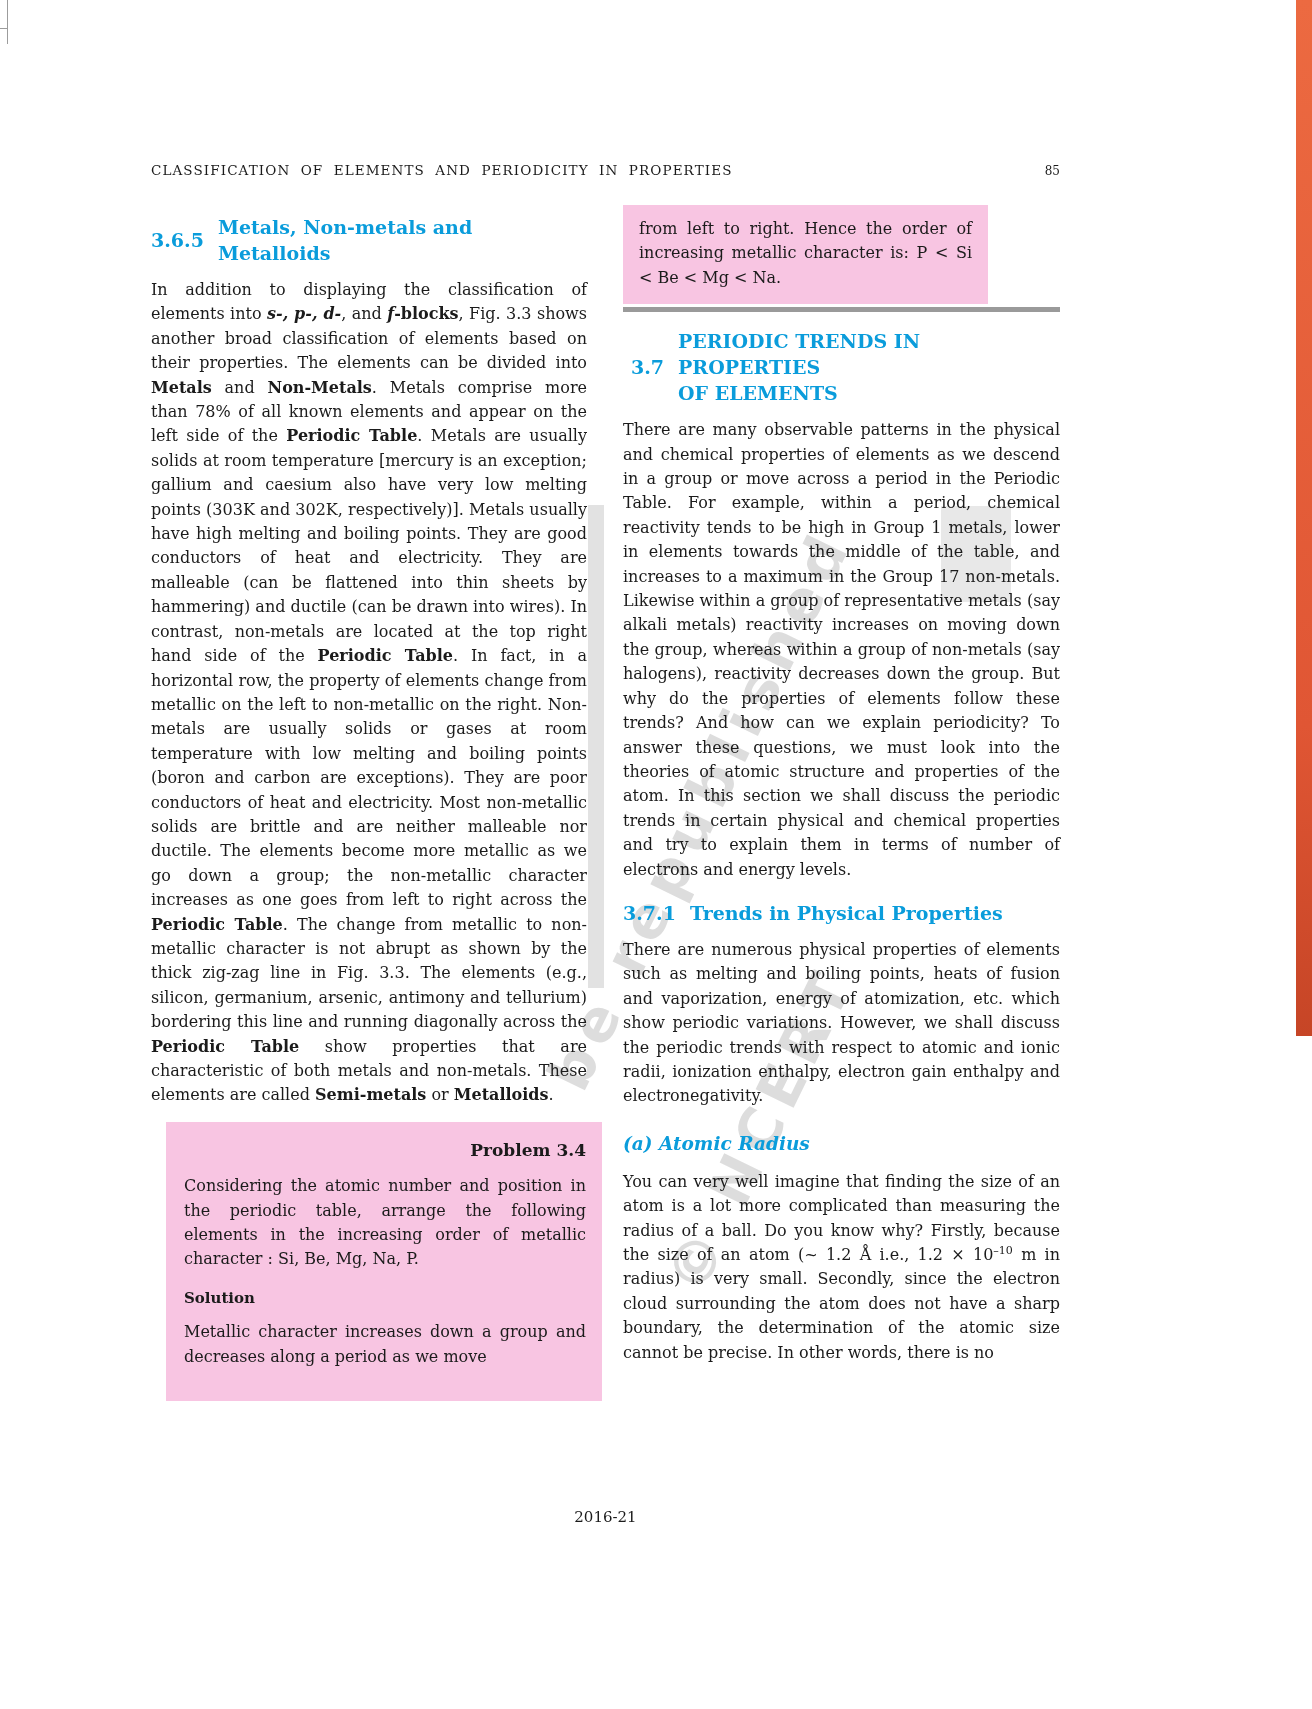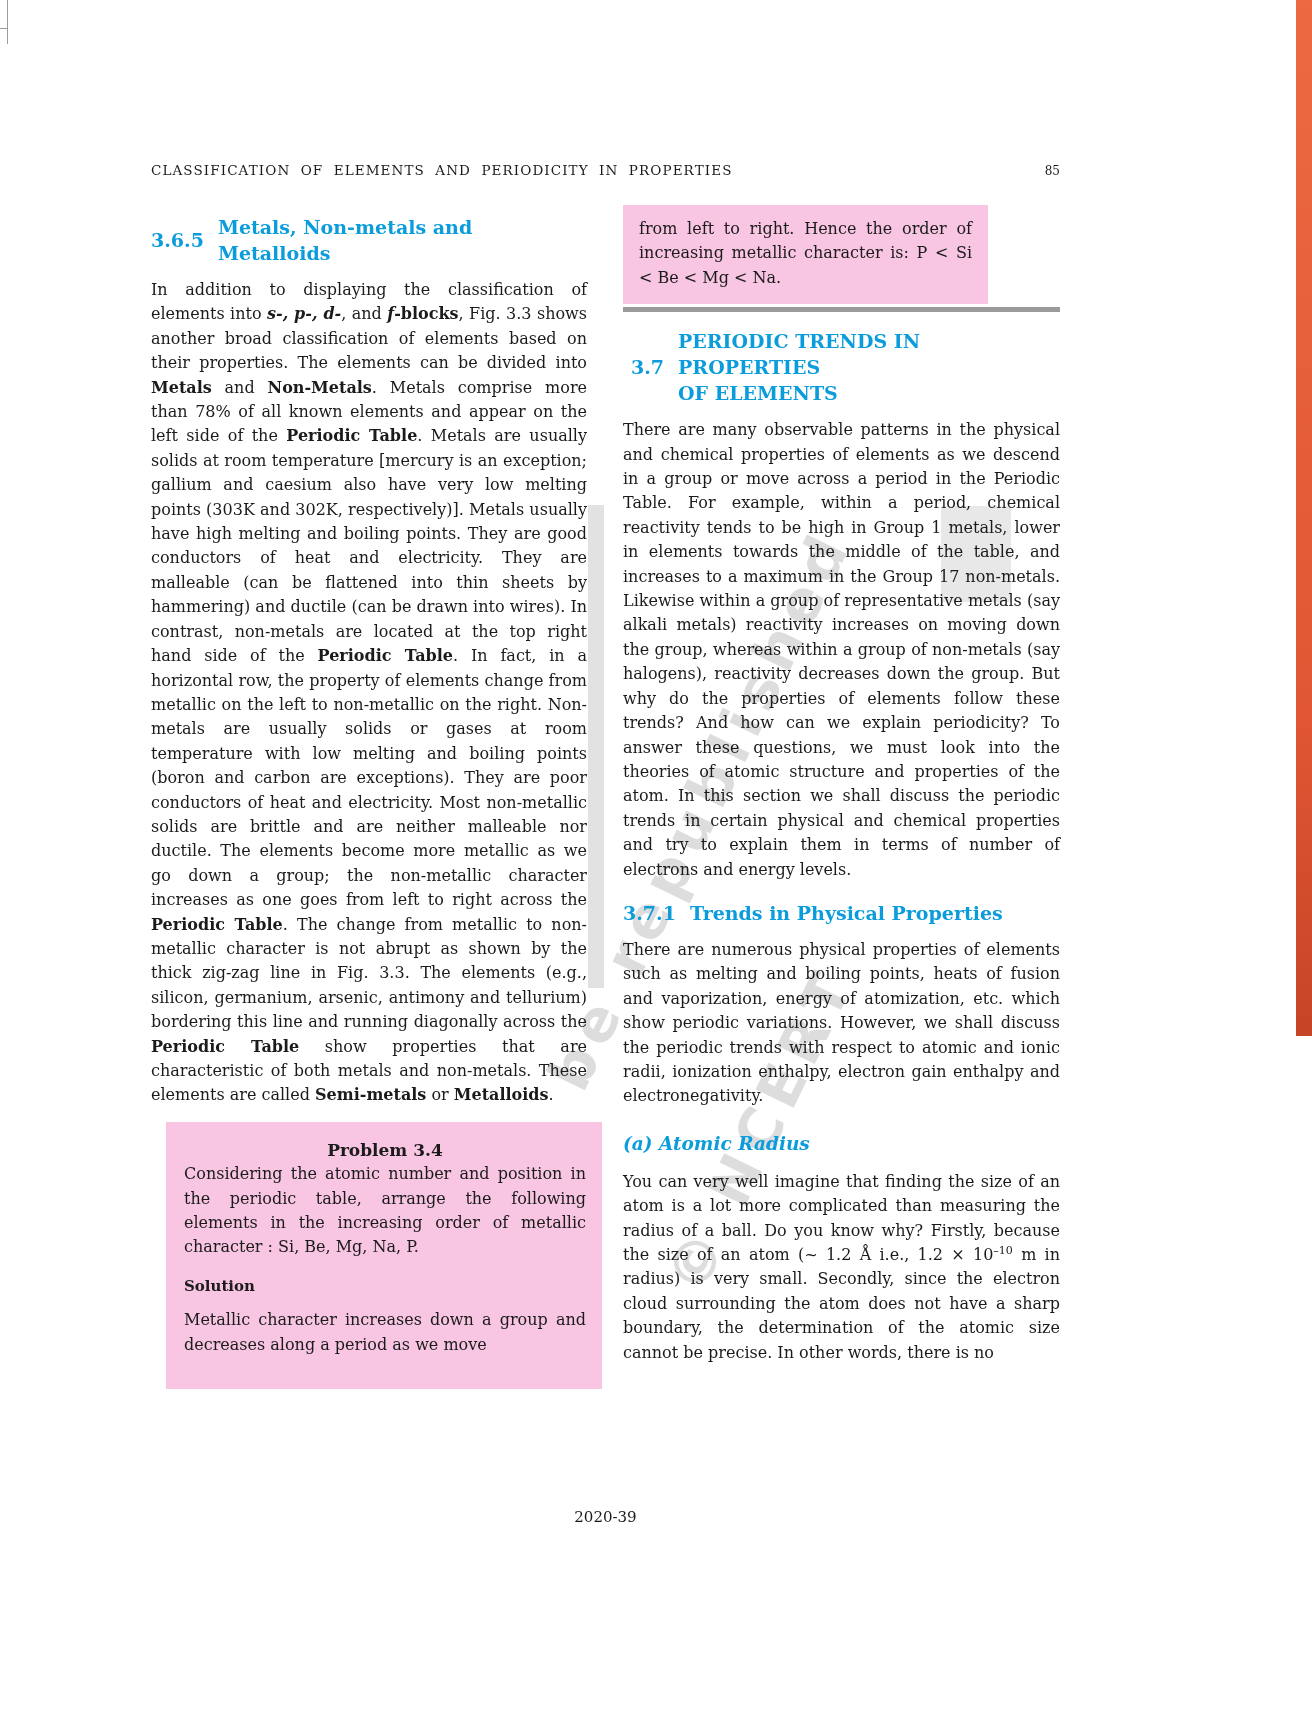--- a/index.html
+++ b/index.html
@@ -67,21 +67,21 @@
   .h365{margin:4px 0 12px 0;align-items:center;}
   .h37{margin:16px 0 12px 8px;align-items:center;}
   .h371{margin:18px 0 12px 0;align-items:flex-end;}
   .h-a{margin:22px 0 13px 0;font-style:italic;font-size:18.5px;}
   
   .problem-box{
     background:var(--pink);
     margin:14px 0 0 15px;width:436px;box-sizing:border-box;
     padding:16px 16px 18px 18px;
   }
-  .problem-title{font-weight:bold;font-size:17px;margin:0 0 0 0;text-align:center;}
+  .problem-title{font-weight:bold;font-size:17px;margin:0 0 12px 0;text-align:right;}
   .problem-body{margin:0 0 14px 0;}
   .solution-label{font-weight:bold;font-size:15px;margin:0 0 10px 0;text-align:left;}
   .solution-body{margin:0;}
   
   .cont-box{
     background:var(--pink);
     padding:12px 16px 14px 16px;
     box-sizing:border-box;width:365px;
   }
   .divider-bar{height:5px;background:var(--divider_gray);margin:3px 0 0 0;width:437px;}
@@ -140,15 +140,15 @@
     <div class="h-blue h-row h371">
       <span>3.7.1</span>
       <span>Trends in Physical Properties</span>
     </div>
     <p class="body">There are numerous physical properties of elements such as melting and boiling points, heats of fusion and vaporization, energy of atomization, etc. which show periodic variations. However, we shall discuss the periodic trends with respect to atomic and ionic radii, ionization enthalpy, electron gain enthalpy and electronegativity.</p>
 
     <div class="h-blue h-a">(a) Atomic Radius</div>
     <p class="body"><span>You can very well imagine that finding the size of an atom is a lot more complicated than measuring the radius of a ball. Do you know why? Firstly, because the size of an atom (~ 1.2 Å i.e., 1.2 × 10</span><sup>–10</sup><span> m in radius) is very small. Secondly, since the electron cloud surrounding the atom does not have a sharp boundary, the determination of the atomic size cannot be precise. In other words, there is no</span></p>
   </div>
 
-  <div class="footer">2020-39</div>
+  <div class="footer">2016-21</div>
 
 </div>
 
 </body></html>

